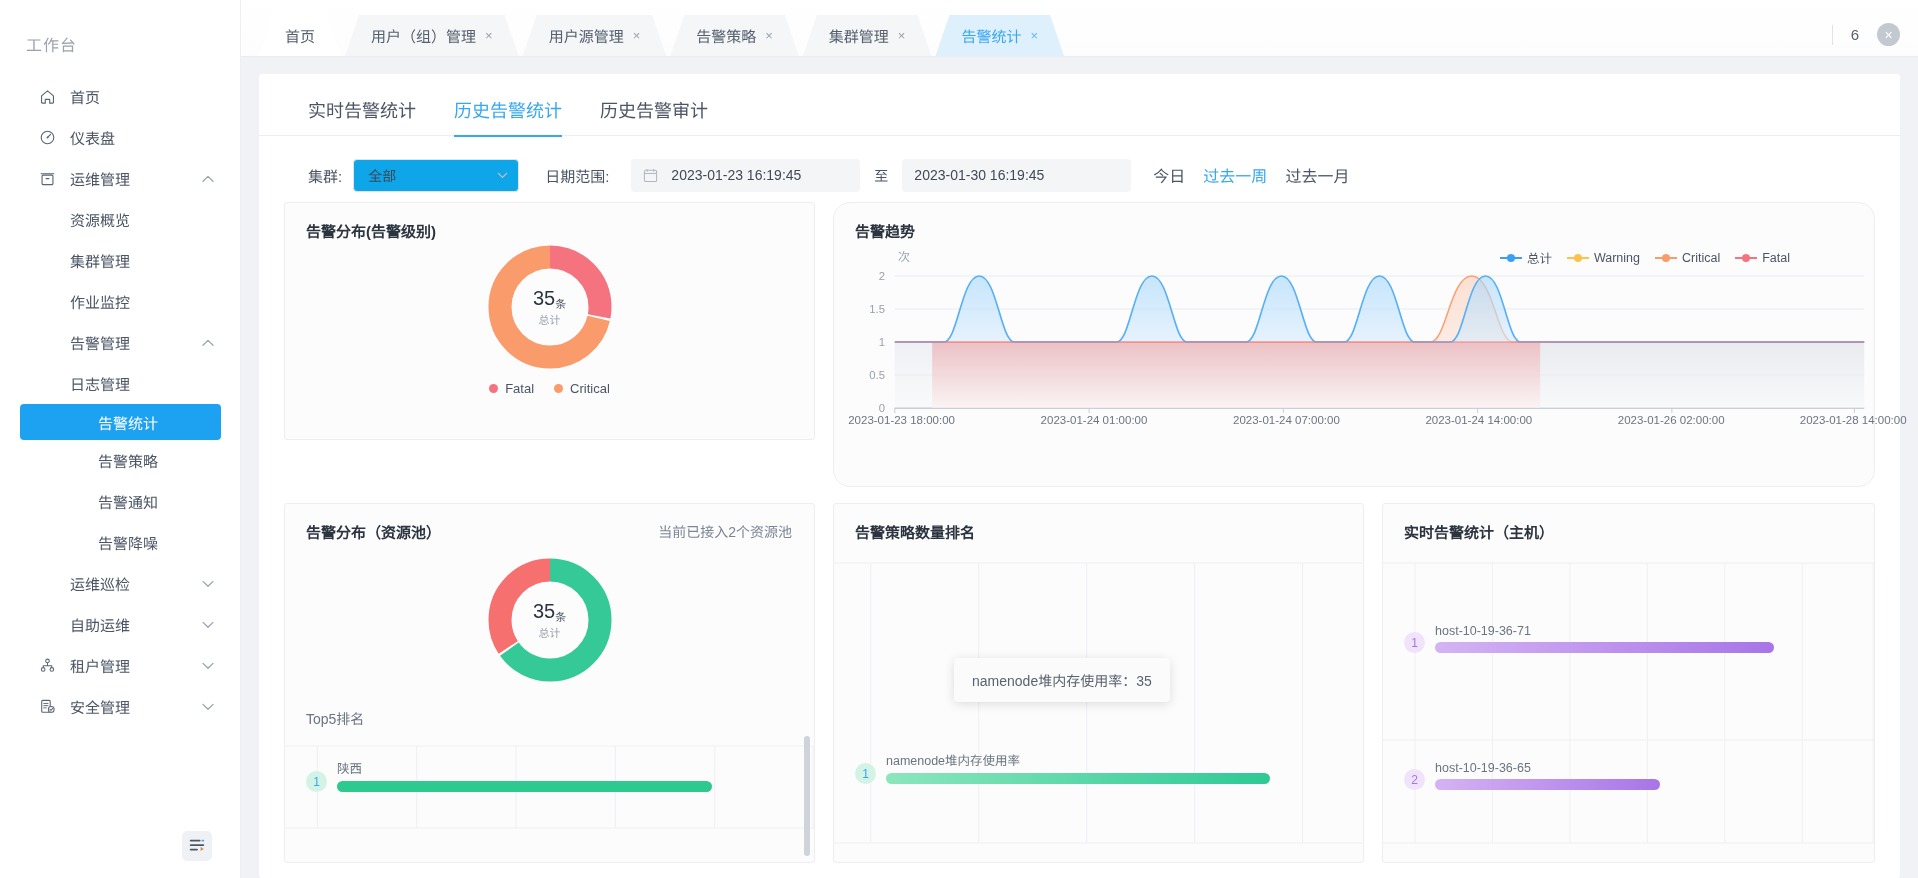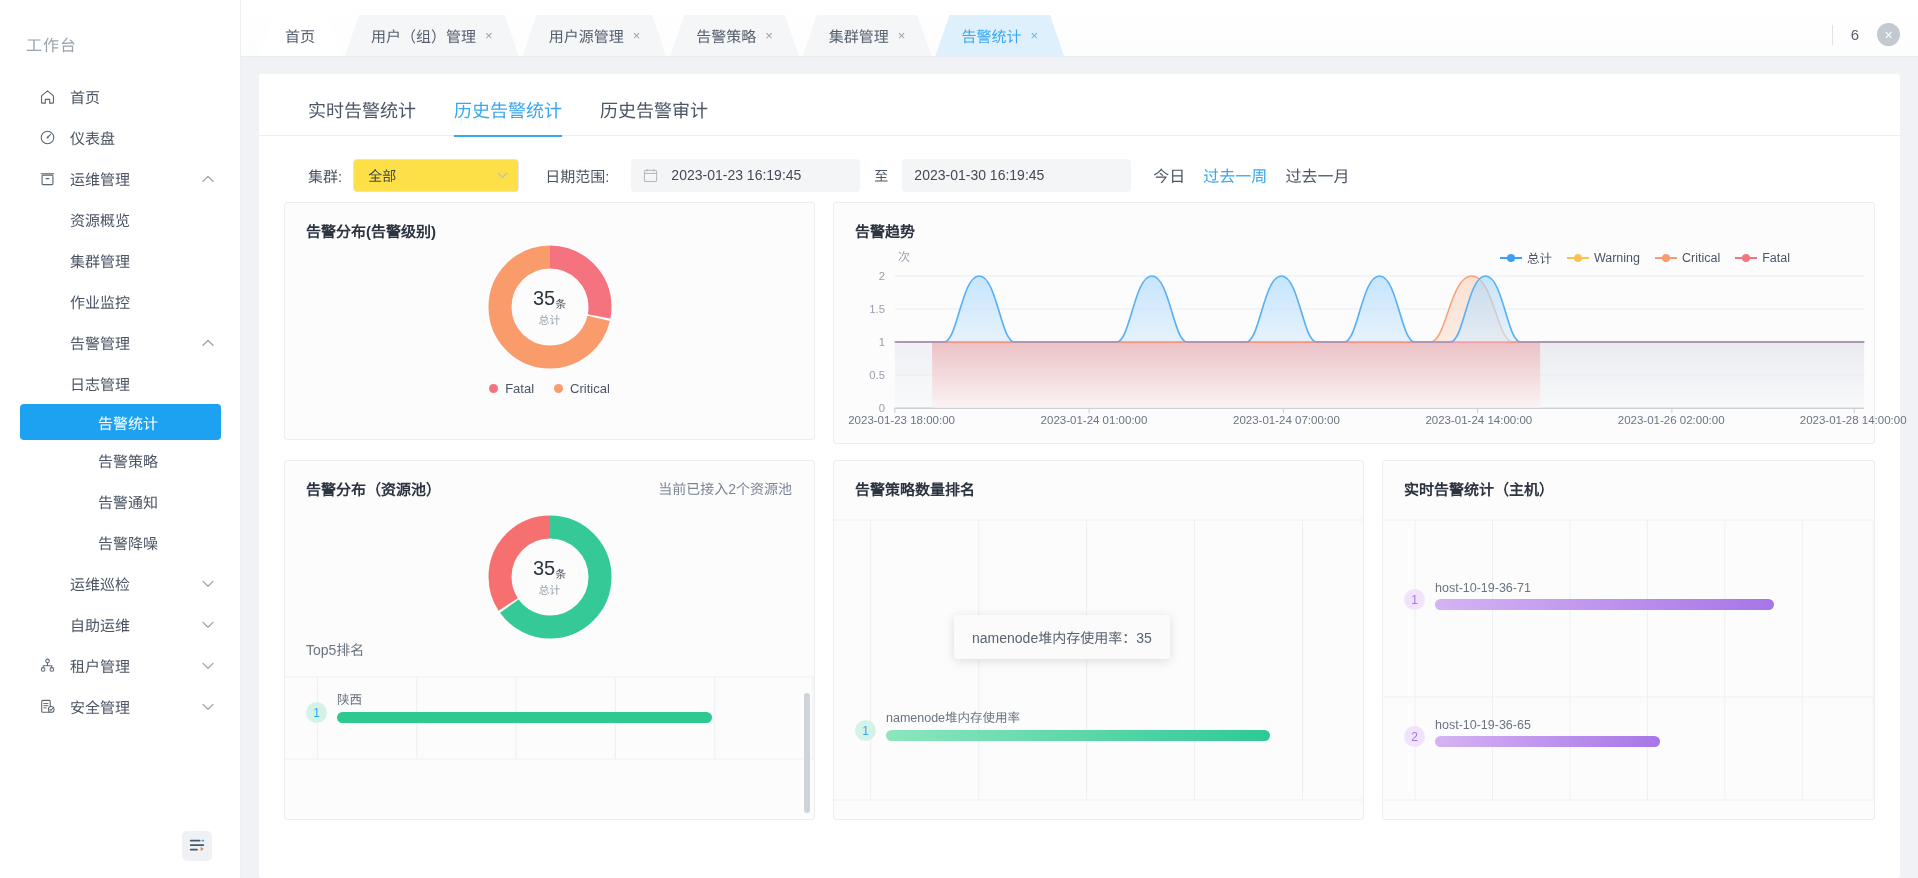--- a/index.html
+++ b/index.html
@@ -158,21 +158,21 @@
   
   .filter-row {
     display: flex; align-items: center;
     padding: 16px 0 0 49px;
     height: 62px;
   }
   .flabel { font-size: 15px; color: #4b5565; margin-right: 11px; }
   .select-box {
     width: 166px; height: 33px; border: 1px solid #dfe4ea; border-radius: 4px;
     display: flex; align-items: center; padding: 0 10px 0 14px;
-    font-size: 14px; color: #3d4754; background: #fde047; cursor: pointer;
+    font-size: 14px; color: #3d4754; background: #0ea5e9; cursor: pointer;
   }
   .select-box .sel-val { flex: 1 1 auto; }
   .select-box .caret { color: #b9c0c9; font-size: 11px; }
   .date-range {
     width: 229px; height: 33px; background: #f4f5f7; border-radius: 4px;
     display: flex; align-items: center; padding: 0 12px;
     margin-left: 11px;
   }
   .date-range.second { margin-left: 0; }
   .cal-icon { width: 15px; height: 15px; margin-right: 13px; color: #b0b7c0; }
@@ -195,21 +195,21 @@
   .card-title {
     font-size: 15px; color: #2c3440; font-weight: bold;
     padding: 17px 0 0 21px;
   }
   .card-title-right {
     position: absolute; right: 22px; top: 17px;
     font-size: 14px; color: #7b8594; font-weight: normal;
   }
 
   .card-donut { width: 531px; flex: 0 0 531px; height: 238px; }
-  .card-trend { flex: 1 1 auto; height: 242px; }
+  .card-trend { flex: 1 1 auto; height: 285px; border-radius: 17px; }
   .card-pool { width: 531px; flex: 0 0 531px; height: 360px; overflow: hidden; }
   .card-policy { width: 531px; flex: 0 0 531px; height: 360px; overflow: hidden; }
   .card-host { flex: 1 1 auto; height: 360px; overflow: hidden; }
 
   
   .donut-wrap { display: flex; flex-direction: column; align-items: center;
                 margin-top: 4px; position: relative; }
   .donut { position: relative; width: 124px; height: 124px; }
   .donut .hole {
     position: absolute; left: 50%; top: 50%; transform: translate(-50%,-50%);
@@ -633,21 +633,21 @@
                 <svg viewBox="0 0 124 124" width="124" height="124" aria-hidden="true">
                   <circle cx="62" cy="62" r="50" fill="none" stroke="#34c997" stroke-width="23" stroke-dasharray="204.2 110.0" stroke-dashoffset="0" transform="rotate(-90 62 62)"></circle>
                   <circle cx="62" cy="62" r="50" fill="none" stroke="#f5706e" stroke-width="23" stroke-dasharray="108.0 206.2" stroke-dashoffset="-206.2" transform="rotate(-90 62 62)"></circle>
                 </svg>
                 <div class="hole">
                   <div class="big"><span>35</span><sup>条</sup></div>
                   <div class="sub">总计</div>
                 </div>
               </div>
             </div>
-            <div class="top5-label" style="">Top5排名</div>
+            <div class="top5-label" style="margin-top:26px;">Top5排名</div>
             <div class="rank-area" style="height:92px;padding:0 30px 0 21px;">
               <svg class="rank-grid" viewBox="0 0 490 92" preserveAspectRatio="none">
                 <g stroke="#eef0f3" stroke-width="1">
                   <line x1="0" y1="6" x2="490" y2="6"></line>
                   <line x1="0" y1="88" x2="490" y2="88"></line>
                   <line x1="30" y1="6" x2="30" y2="88"></line>
                   <line x1="122" y1="6" x2="122" y2="88"></line>
                   <line x1="214" y1="6" x2="214" y2="88"></line>
                   <line x1="306" y1="6" x2="306" y2="88"></line>
                   <line x1="398" y1="6" x2="398" y2="88"></line>

